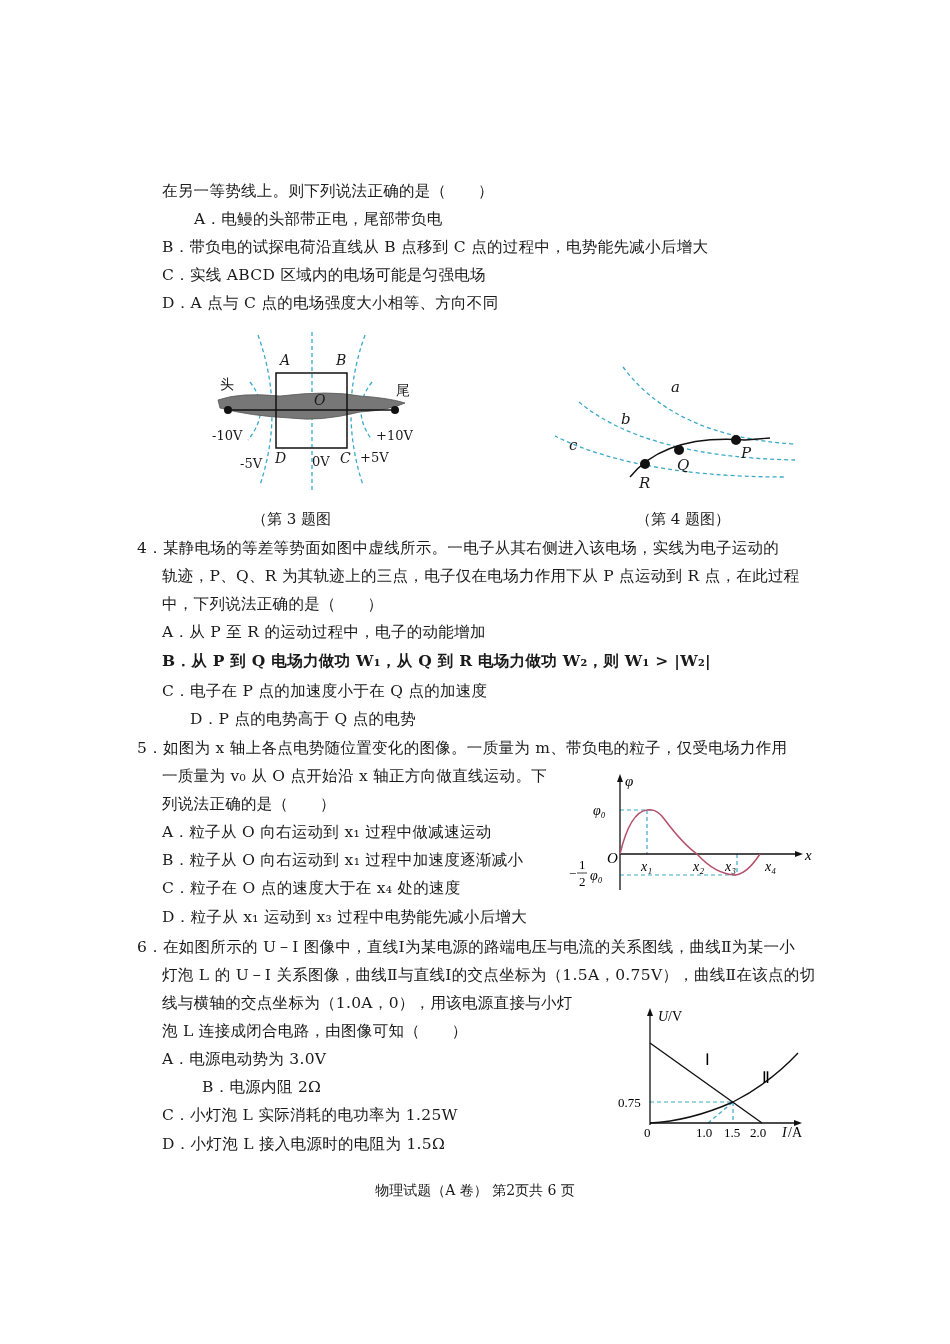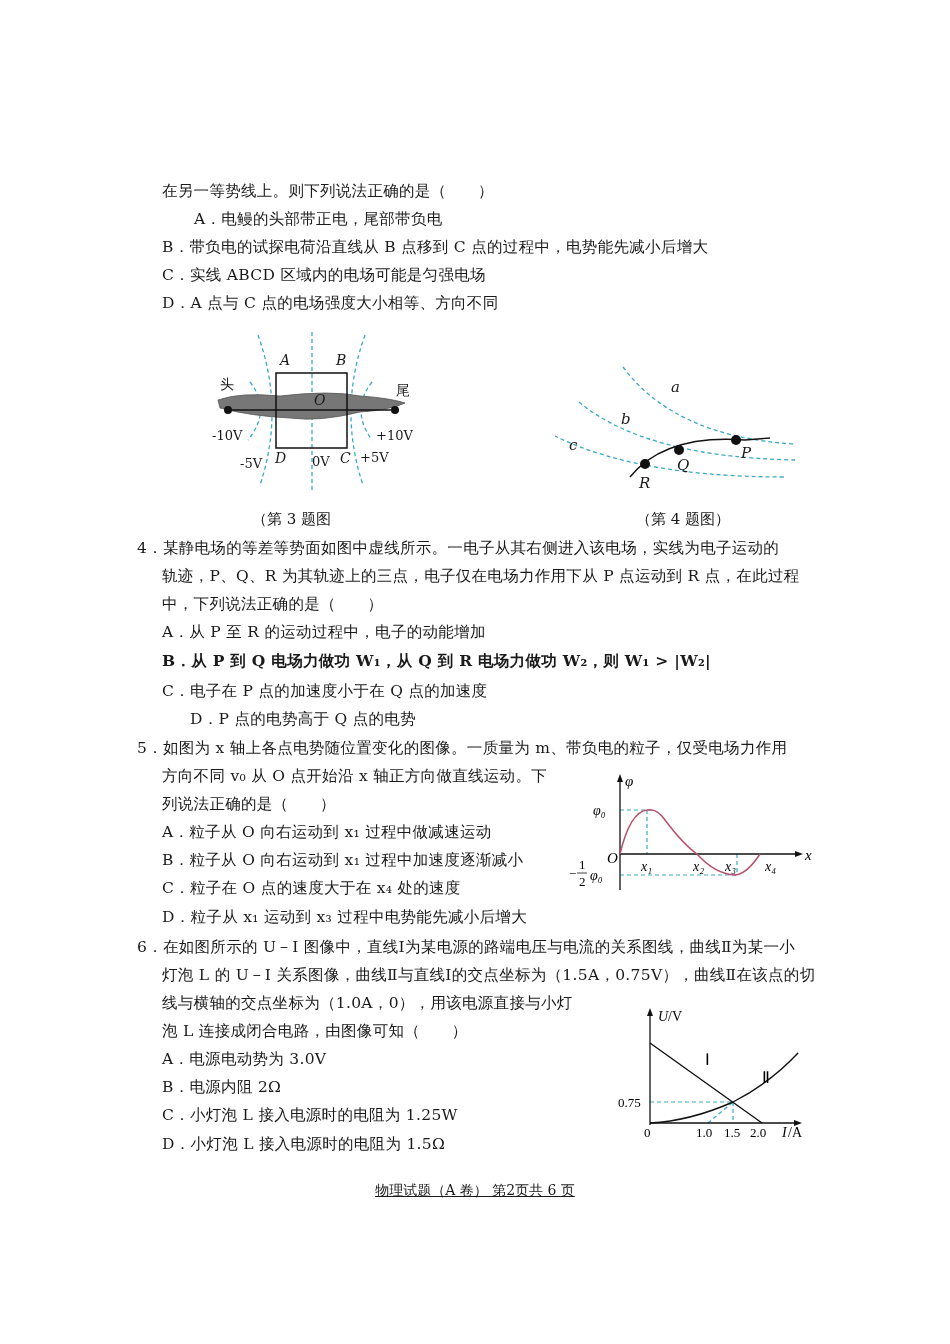--- a/index.html
+++ b/index.html
@@ -4,21 +4,21 @@
 <style>
   html, body { margin:0; padding:0; background:#ffffff; }
   body { width:950px; height:1344px; position:relative; overflow:hidden;
          font-family:"DejaVu Serif","Liberation Serif",serif; color:#1a1a1a; }
   .line { position:absolute; font-size:15.5px; line-height:20px; white-space:nowrap; letter-spacing:0.3px; }
   .opt { left:162px; }
   .q { left:137px; }
   .cont { left:162px; }
   .fig { position:absolute; }
   .cap { position:absolute; font-size:15px; white-space:nowrap; }
-  .footer { position:absolute; left:0; width:950px; top:1182px; text-align:center; font-size:14px;text-decoration:underline; }
+  .footer { position:absolute; left:0; width:950px; top:1182px; text-align:center; font-size:14px; }
   svg text { font-family:"Liberation Serif",serif; }
 </style>
 </head>
 <body>
 
 <div class="line cont" style="top:181px;">在另一等势线上。则下列说法正确的是（　　）</div>
 <div class="line opt" style="top:209px;margin-left:32px;"><span>A．</span><span>电鳗的头部带正电，尾部带负电</span></div>
 <div class="line opt" style="top:237px;"><span>B．</span><span>带负电的试探电荷沿直线从 B 点移到 C 点的过程中，电势能先减小后增大</span></div>
 <div class="line opt" style="top:265px;"><span>C．</span><span>实线 ABCD 区域内的电场可能是匀强电场</span></div>
 <div class="line opt" style="top:293px;"><span>D．</span><span>A 点与 C 点的电场强度大小相等、方向不同</span></div>
@@ -76,21 +76,21 @@
 
 <div class="line q" style="top:538px;"><span>4．</span><span>某静电场的等差等势面如图中虚线所示。一电子从其右侧进入该电场，实线为电子运动的</span></div>
 <div class="line cont" style="top:566px;">轨迹，P、Q、R 为其轨迹上的三点，电子仅在电场力作用下从 P 点运动到 R 点，在此过程</div>
 <div class="line cont" style="top:594px;">中，下列说法正确的是（　　）</div>
 <div class="line opt" style="top:622px;"><span>A．</span><span>从 P 至 R 的运动过程中，电子的动能增加</span></div>
 <div class="line opt" style="top:651px;font-weight:bold;"><span>B．</span><span>从 P 到 Q 电场力做功 W₁，从 Q 到 R 电场力做功 W₂，则 W₁ &gt; |W₂|</span></div>
 <div class="line opt" style="top:681px;"><span>C．</span><span>电子在 P 点的加速度小于在 Q 点的加速度</span></div>
 <div class="line opt" style="top:709px;margin-left:28px;"><span>D．</span><span>P 点的电势高于 Q 点的电势</span></div>
 
 <div class="line q" style="top:738px;"><span>5．</span><span>如图为 x 轴上各点电势随位置变化的图像。一质量为 m、带负电的粒子，仅受电场力作用</span></div>
-<div class="line cont" style="top:766px;">方向不同 v₀ 从 O 点开始沿 x 轴正方向做直线运动。下</div>
+<div class="line cont" style="top:766px;">一质量为 v₀ 从 O 点开始沿 x 轴正方向做直线运动。下</div>
 <div class="line cont" style="top:794px;">列说法正确的是（　　）</div>
 <div class="line opt" style="top:822px;"><span>A．</span><span>粒子从 O 向右运动到 x₁ 过程中做减速运动</span></div>
 <div class="line opt" style="top:850px;"><span>B．</span><span>粒子从 O 向右运动到 x₁ 过程中加速度逐渐减小</span></div>
 <div class="line opt" style="top:878px;"><span>C．</span><span>粒子在 O 点的速度大于在 x₄ 处的速度</span></div>
 <div class="line opt" style="top:907px;"><span>D．</span><span>粒子从 x₁ 运动到 x₃ 过程中电势能先减小后增大</span></div>
 
 <div class="fig" style="left:565px; top:772px; width:250px; height:125px;">
   <svg width="250" height="125" viewBox="0 0 250 125">
     <g stroke="#3aa9c9" stroke-width="1.2" stroke-dasharray="4,3" fill="none">
       <line x1="55" y1="38" x2="88" y2="38"></line>
@@ -117,22 +117,22 @@
     <text x="4" y="106" font-size="13">−</text>
     <text x="25" y="108" font-size="14" font-style="italic">φ₀</text>
   </svg>
 </div>
 
 <div class="line q" style="top:937px;"><span>6．</span><span>在如图所示的 U－I 图像中，直线Ⅰ为某电源的路端电压与电流的关系图线，曲线Ⅱ为某一小</span></div>
 <div class="line cont" style="top:965px;">灯泡 L 的 U－I 关系图像，曲线Ⅱ与直线Ⅰ的交点坐标为（1.5A，0.75V），曲线Ⅱ在该点的切</div>
 <div class="line cont" style="top:993px;">线与横轴的交点坐标为（1.0A，0），用该电源直接与小灯</div>
 <div class="line cont" style="top:1021px;">泡 L 连接成闭合电路，由图像可知（　　）</div>
 <div class="line opt" style="top:1049px;"><span>A．</span><span>电源电动势为 3.0V</span></div>
-<div class="line opt" style="top:1077px;"><span>B．</span><span>电源内阻 2Ω</span></div>
-<div class="line opt" style="top:1105px;"><span>C．</span><span>小灯泡 L 接入电源时的电阻为 1.25W</span></div>
+<div class="line opt" style="top:1077px;margin-left:40px;"><span>B．</span><span>电源内阻 2Ω</span></div>
+<div class="line opt" style="top:1105px;"><span>C．</span><span>小灯泡 L 实际消耗的电功率为 1.25W</span></div>
 <div class="line opt" style="top:1134px;"><span>D．</span><span>小灯泡 L 接入电源时的电阻为 1.5Ω</span></div>
 
 <div class="fig" style="left:610px; top:1005px; width:205px; height:140px;">
   <svg width="205" height="140" viewBox="0 0 205 140">
     <g stroke="#3aa9c9" stroke-width="1.2" stroke-dasharray="4,3" fill="none">
       <line x1="40" y1="97" x2="123" y2="97"></line>
       <line x1="123" y1="97" x2="123" y2="118"></line>
       <line x1="98" y1="118" x2="123" y2="97"></line>
     </g>
     <line x1="40" y1="120" x2="40" y2="8" stroke="#111" stroke-width="1.3"></line>

